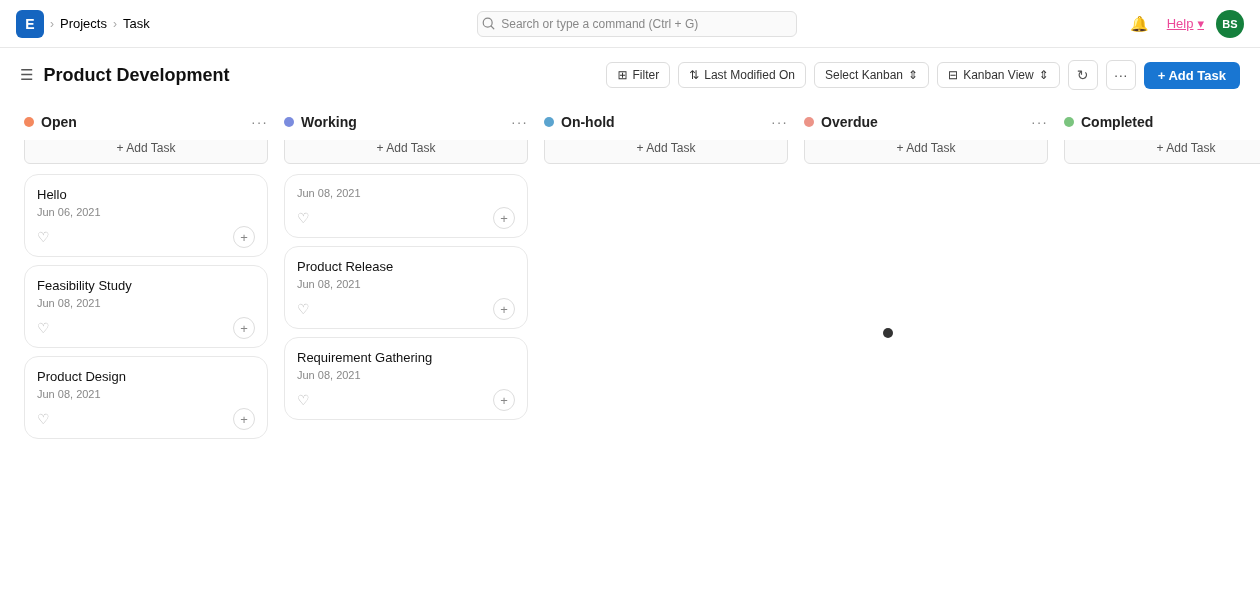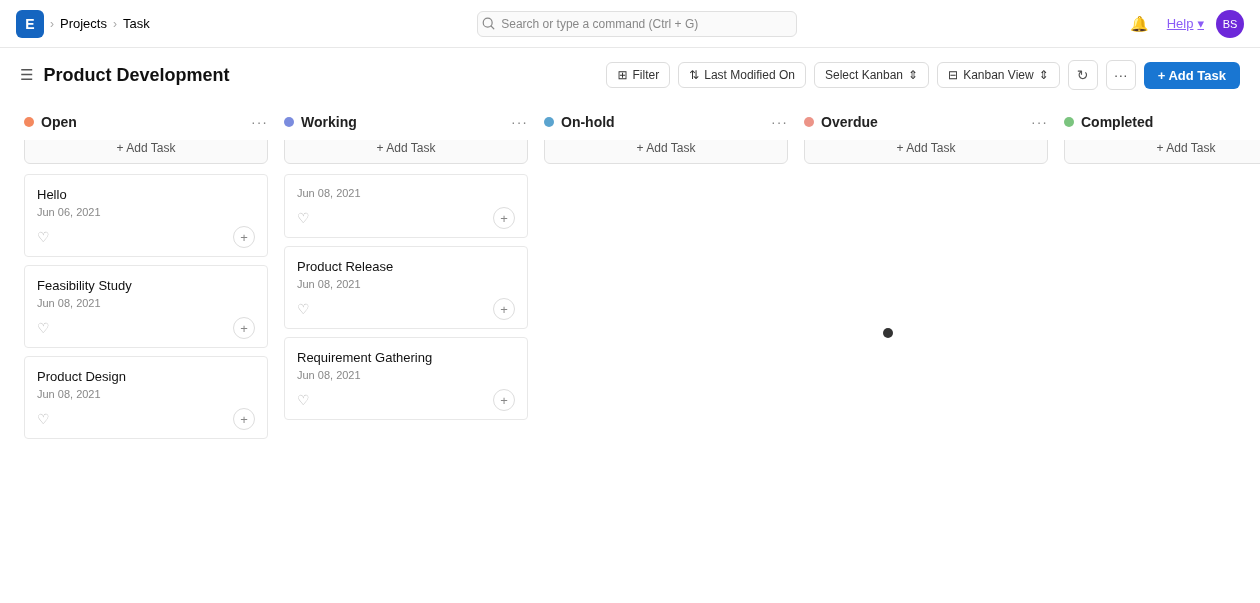--- a/index.html
+++ b/index.html
@@ -65,28 +65,28 @@
     }
     .notif-btn {
       width: 30px; height: 30px;
       display: flex; align-items: center; justify-content: center;
       border-radius: 6px; cursor: pointer; border: none; background: transparent;
       font-size: 15px; color: #555;
     }
     .help-btn {
       display: flex; align-items: center; gap: 4px;
       border: none; background: transparent; cursor: pointer;
-      color: #8b5cf6; font-size: 13px; text-decoration: underline;
+      color: #ec4899; font-size: 13px; text-decoration: underline;
     }
     .avatar {
       width: 28px; height: 28px;
-      background: #6d28d9;
+      background: #15803d;
       border-radius: 50%;
       display: flex; align-items: center; justify-content: center;
-      color: #fff; font-weight: 400; font-size: 11px;
+      color: #fff; font-weight: 700; font-size: 11px;
     }
 
     
     .page-header {
       display: flex;
       align-items: center;
       justify-content: space-between;
       padding: 12px 20px 8px 20px;
     }
     .page-title-area {
@@ -185,21 +185,21 @@
       text-align: center;
       color: #555;
       font-size: 12px;
       cursor: pointer;
       margin-bottom: 10px;
       background: #fafafa;
     }
 
     .task-card {
       border: 1px solid #e8e8e8;
-      border-radius: 4px;
+      border-radius: 14px;
       padding: 12px 12px 8px 12px;
       margin-bottom: 8px;
       background: #fff;
       cursor: pointer;
     }
     .task-title {
       font-size: 13px; font-weight: 500; color: #111; margin-bottom: 4px;
     }
     .task-date {
       font-size: 11px; color: #888; margin-bottom: 8px;

